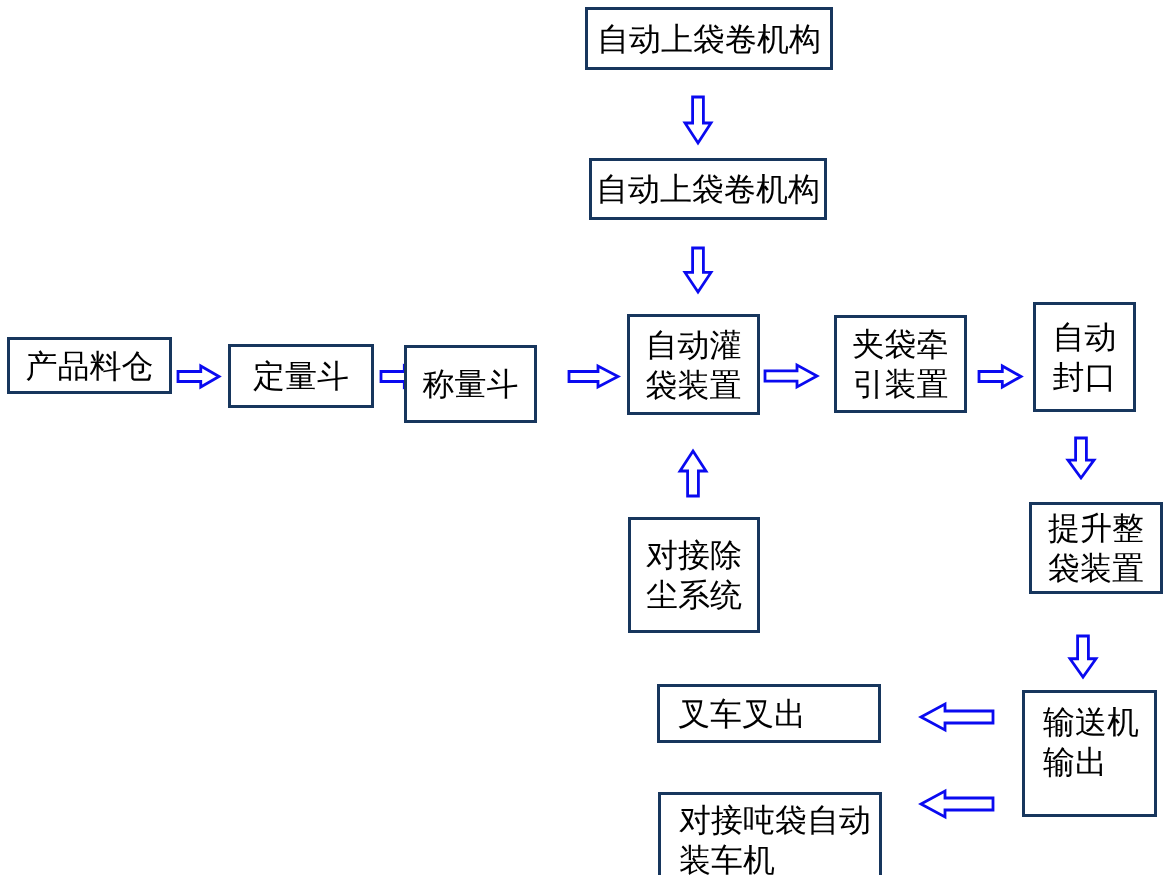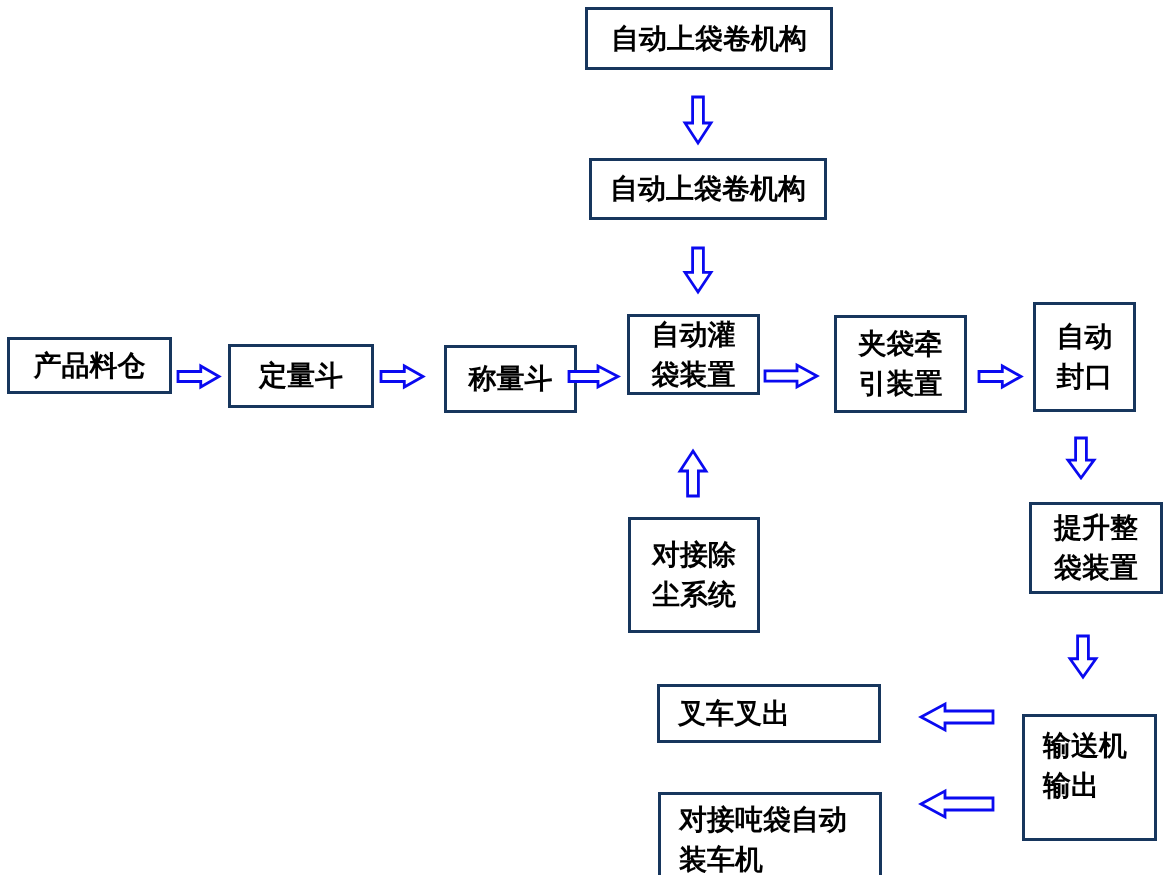--- a/index.html
+++ b/index.html
@@ -18,32 +18,32 @@
     overflow: hidden;
   }
   .box {
     position: absolute;
     box-sizing: border-box;
     border: 3px solid var(--border);
     background: var(--bg);
     display: flex;
     align-items: center;
     justify-content: center;
-    font-weight: bold;
-    font-size: 28px;
+    font-weight: normal;
+    font-size: 32px;
     color: var(--text);
   }
   .box .label {
     white-space: pre-line;
     line-height: 40px;
     text-align: center;
   }
   .box.align-left { justify-content: flex-start; padding-left: 18px; }
   .box.align-left .label { text-align: left; }
-  .box.align-top { align-items: flex-start; padding-top: 9px; margin-top: 24px; }
+  .box.align-top { align-items: flex-start; padding-top: 9px; }
   svg.arrow { position: absolute; overflow: visible; display: block; }
   svg.arrow polygon {
     fill: #ffffff;
     stroke: var(--arrow);
     stroke-width: 2.8;
     stroke-linejoin: miter;
   }
 </style>
 </head>
 <body>
@@ -75,29 +75,29 @@
     </svg>
 
   <div class="box" style="left:228px;top:344px;width:146px;height:64px">
     <span class="label">定量斗</span>
   </div>
 
   <svg class="arrow" width="46" height="25" viewBox="0 0 46 25" style="left:379px;top:364px">
       <polygon points="2,7.5 25.3,7.5 25.3,2 44,12.5 25.3,23 25.3,17.5 2,17.5"></polygon>
     </svg>
 
-  <div class="box" style="left:444px;top:345px;width:133px;height:68px">
+  <div class="box" style="left:404px;top:345px;width:133px;height:78px">
     <span class="label">称量斗</span>
   </div>
 
   <svg class="arrow" width="53" height="25" viewBox="0 0 53 25" style="left:567px;top:364px">
       <polygon points="2,7.5 31,7.5 31,2 51,12.5 31,23 31,17.5 2,17.5"></polygon>
     </svg>
 
-  <div class="box" style="left:627px;top:314px;width:133px;height:81px">
+  <div class="box" style="left:627px;top:314px;width:133px;height:101px">
     <span class="label">自动灌
 袋装置</span>
   </div>
 
   <svg class="arrow" width="56" height="26" viewBox="0 0 56 26" style="left:763px;top:363px">
       <polygon points="2,7.8 34,7.8 34,2 54,13 34,24 34,18.2 2,18.2"></polygon>
     </svg>
 
   <div class="box" style="left:834px;top:315px;width:133px;height:98px">
     <span class="label">夹袋牵

